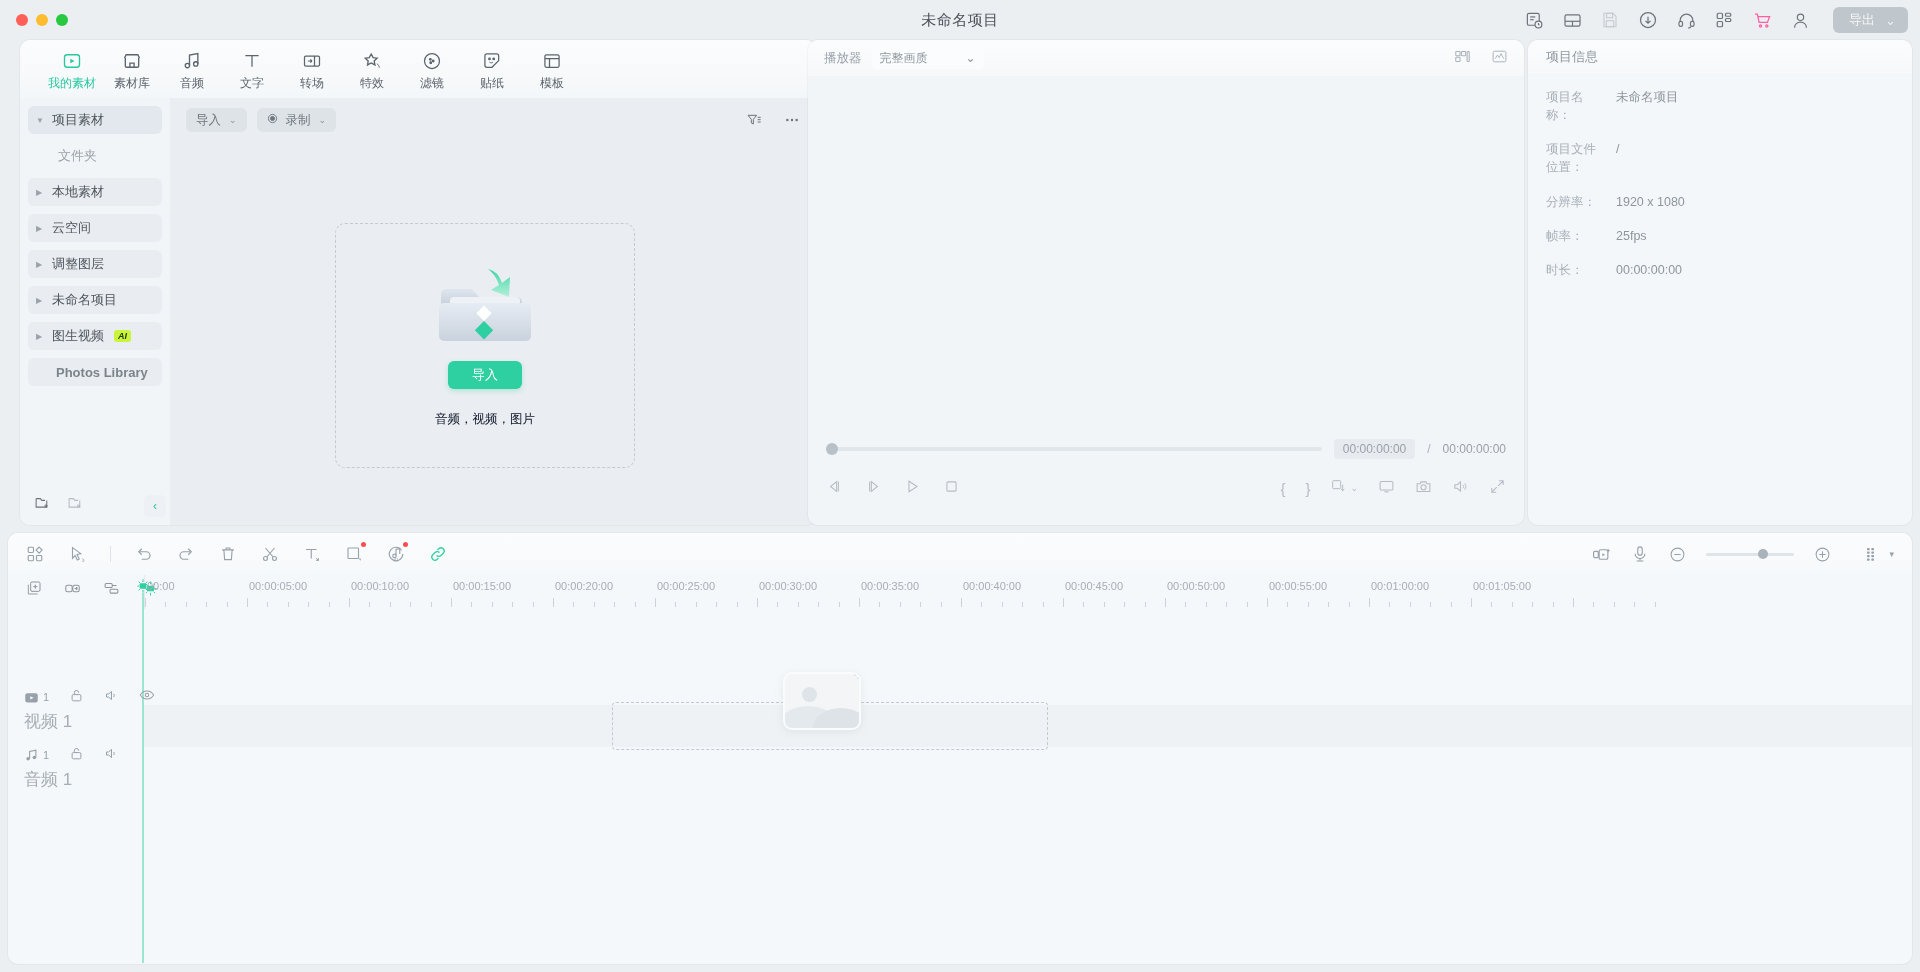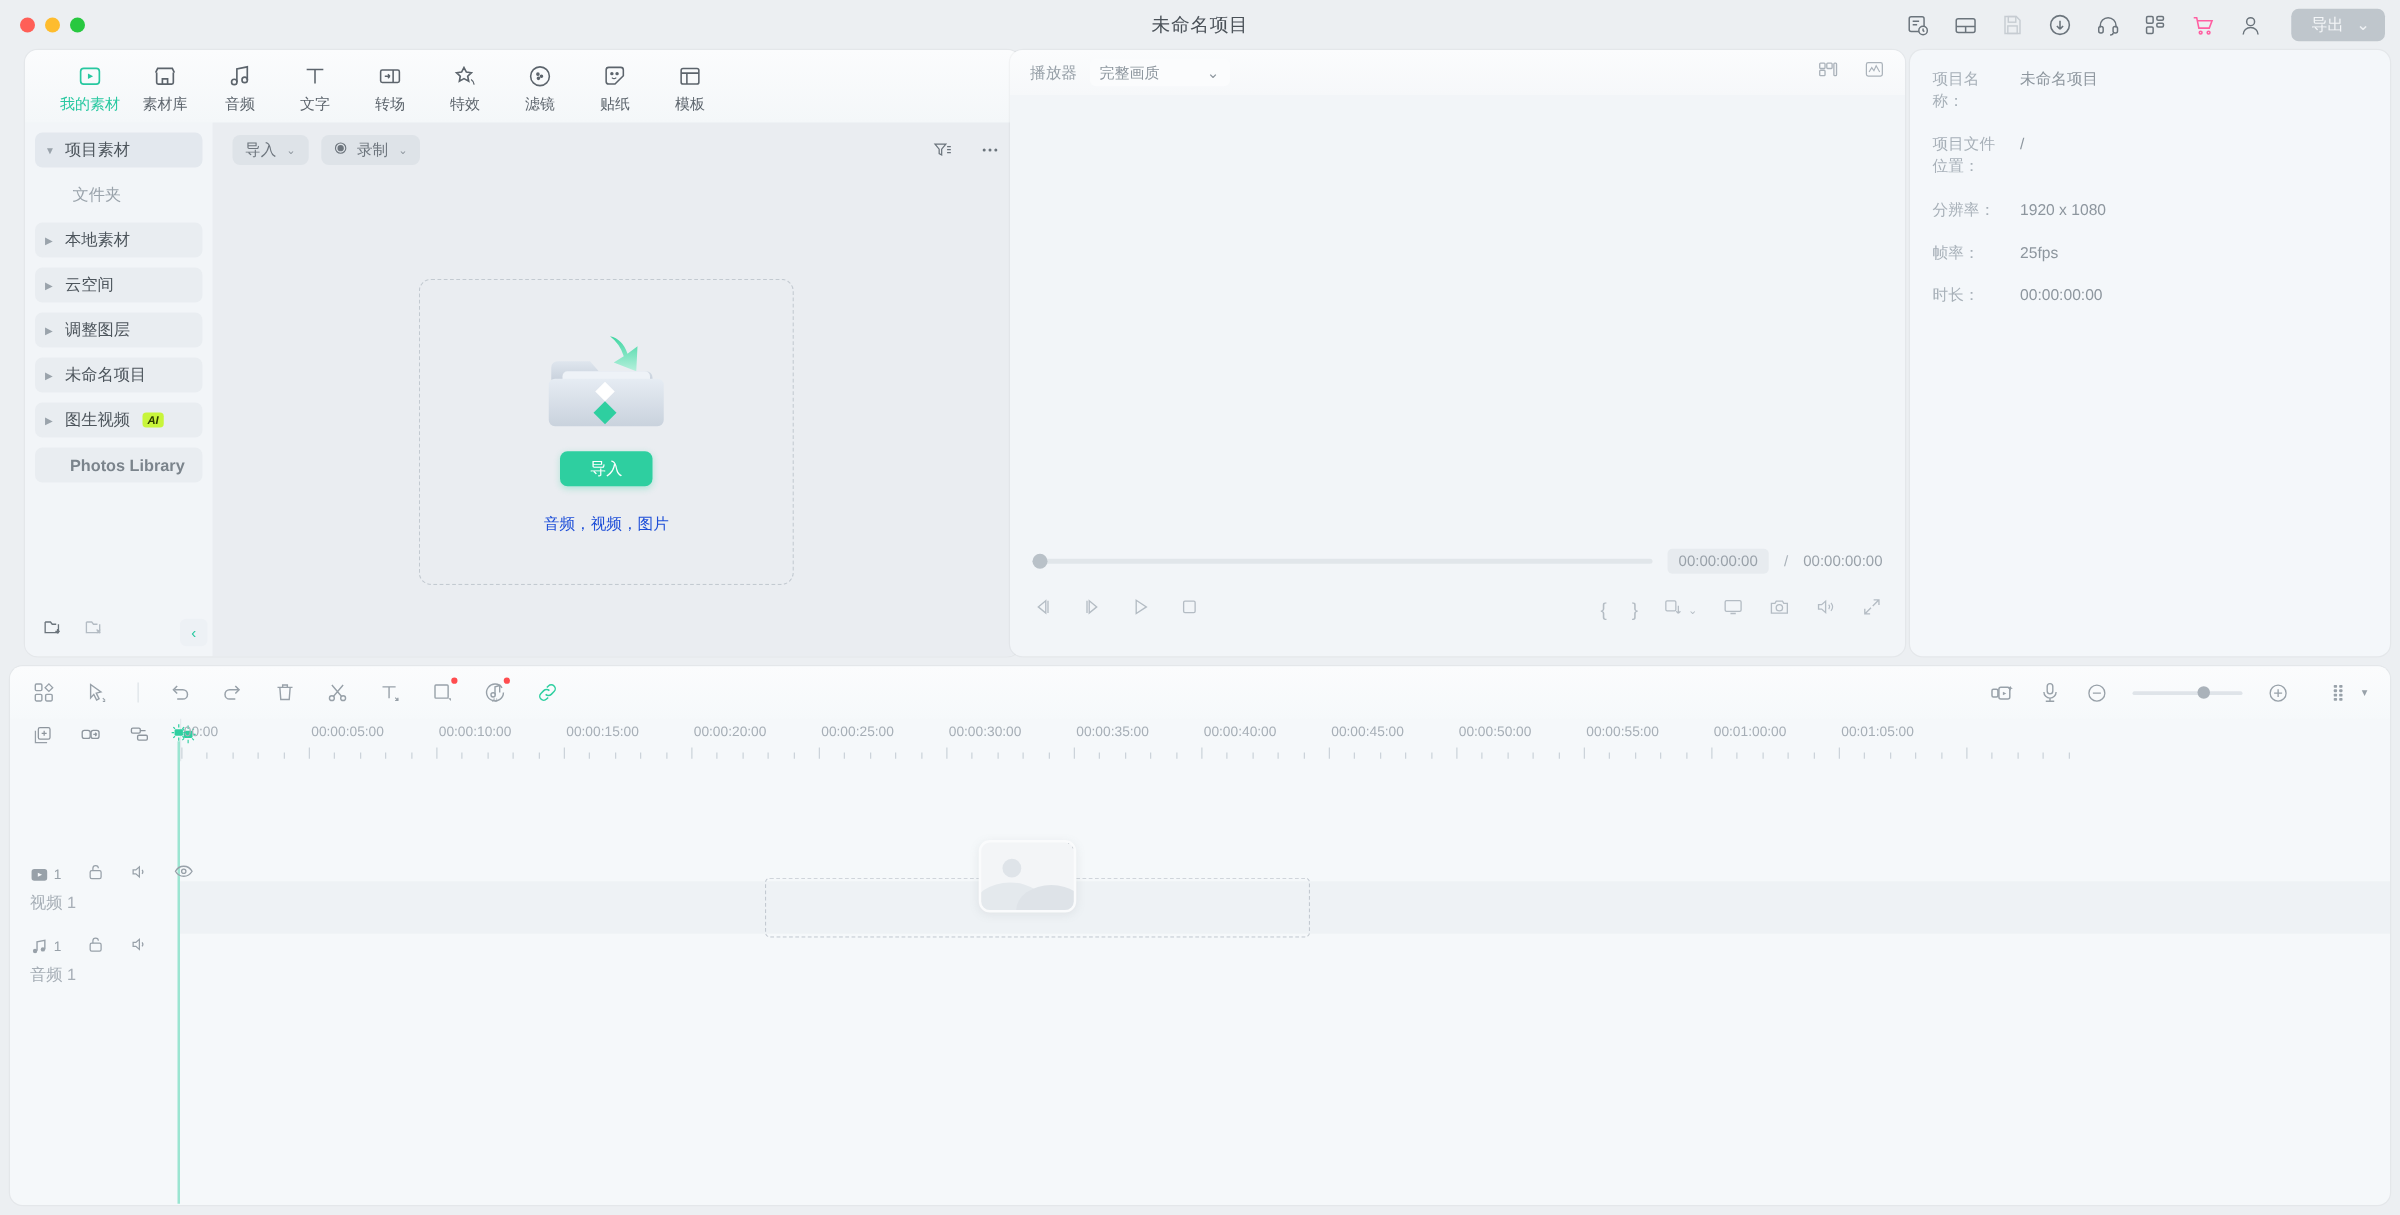--- a/index.html
+++ b/index.html
@@ -111,21 +111,21 @@
     width: 300px; height: 245px;
     border: 1.4px dashed #c3cad1; border-radius: 10px;
     display: flex; flex-direction: column; align-items: center; justify-content: center;
   }
   .folder-art { width: 98px; height: 92px; position: relative; margin-bottom: 6px; }
   .import-btn {
     background: #2ecfa0; color: #fff; font-size: 13px;
     border-radius: 6px; padding: 5px 24px; cursor: pointer;
     box-shadow: 0 2px 5px rgba(46,207,160,.3);
   }
-  .dz-caption { font-size: 12.5px; color: #1d4ed8; margin-top: 22px; }
+  .dz-caption { font-size: 12.5px; color: #0f172a; margin-top: 22px; }
 
   
   .player-panel {
     position: absolute; left: 808px; top: 40px; width: 716px; height: 485px;
     background: #f2f5f8; border-radius: 10px;
     box-shadow: 0 0 0 1px rgba(0,0,0,.03); overflow: hidden;
   }
   .player-head {
     height: 36px; display: flex; align-items: center; padding: 0 16px; gap: 10px;
     background: linear-gradient(#fbfcfd, #f6f8fa);
@@ -230,21 +230,21 @@
 
   .tracks-area { position: absolute; left: 0; top: 76px; right: 0; bottom: 0; }
   .track-head {
     position: absolute; left: 0; width: 136px;
     display: flex; flex-direction: column; justify-content: center;
     padding-left: 16px; gap: 3px;
   }
   .th-icons { display: flex; align-items: center; gap: 20px; color: #98a1a9; }
   .th-num { font-size: 11px; color: #98a1a9; margin-left: 2px; }
   .th-ico-wrap { display: flex; align-items: center; gap: 2px; }
-  .th-label { font-size: 13px; color: #a6aeb6; }
+  .th-label { font-size: 17px; color: #a6aeb6; }
   .track-lane {
     position: absolute; left: 136px; right: 0;
     background: #eef2f5;
   }
   .drop-outline {
     position: absolute; border: 1.4px dashed #c3cad1; border-radius: 4px;
   }
   .media-ghost {
     position: absolute; width: 78px; height: 58px; border-radius: 9px;
     background: #f3f5f7; border: 2px solid #fafbfc;
@@ -653,20 +653,21 @@
         <span>
           <svg width="17" height="17" viewBox="0 0 24 24" fill="none" stroke="currentColor" stroke-width="1.5">
             <path d="M14 4h6v6M20 4l-7 7M10 20H4v-6M4 20l7-7"></path>
           </svg>
         </span>
       </div>
     </div>
   </div>
 
   <div class="info-panel">
+    <div class="info-head">项目信息</div>
     <div class="info-body">
       <div class="info-row">
         <div class="info-key">项目名称：</div>
         <div class="info-val">未命名项目</div>
       </div>
       <div class="info-row">
         <div class="info-key">项目文件位置：</div>
         <div class="info-val">/</div>
       </div>
       <div class="info-row">

